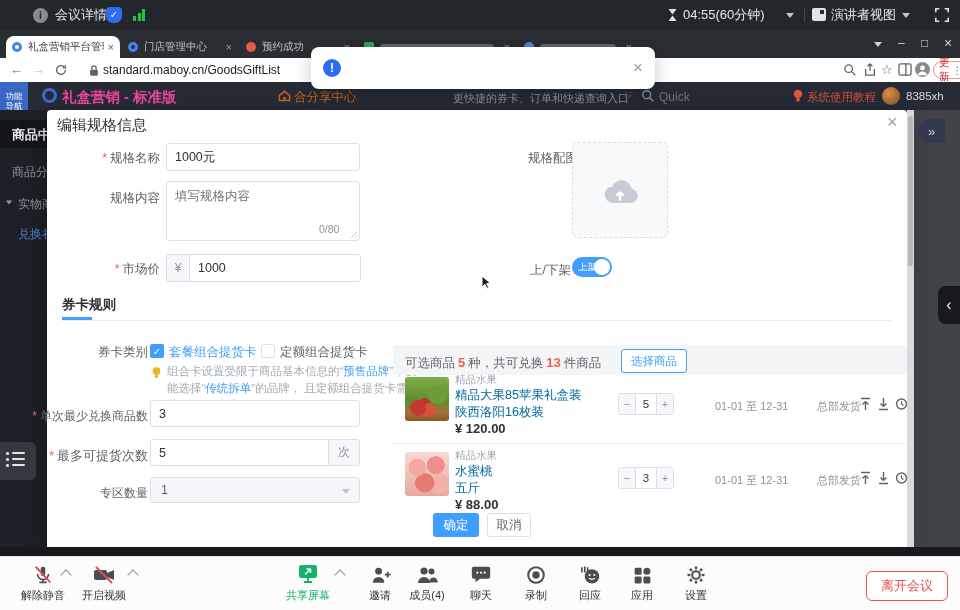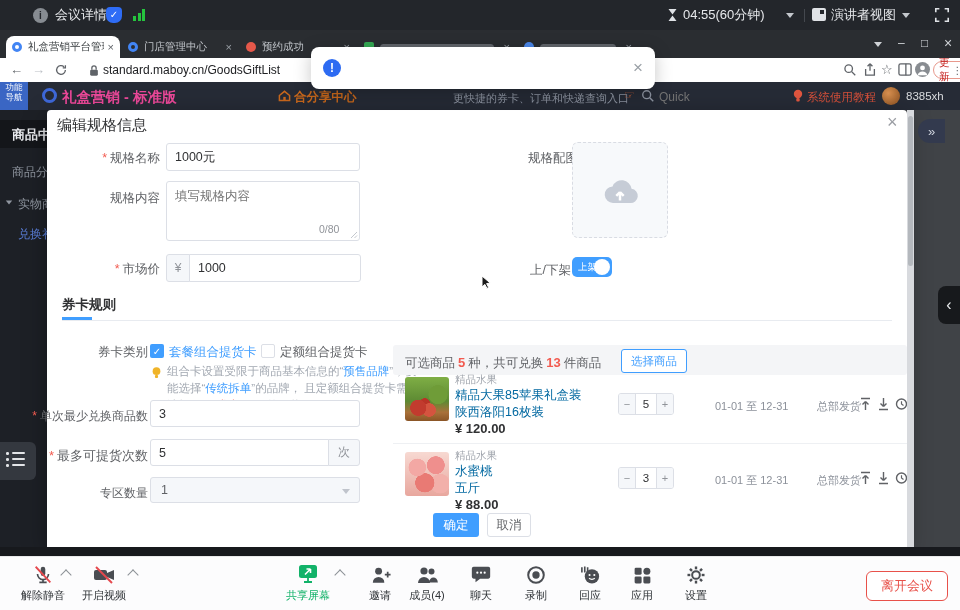--- a/index.html
+++ b/index.html
@@ -91,21 +91,21 @@
           color:#cfd4de;font-size:13px;display:flex;align-items:center;justify-content:center}
   
   .mtool{position:absolute;left:0;top:556px;width:960px;height:54px;background:#fcfcfd;border-top:1px solid #e8e9ea}
   .titem{position:absolute;top:5px;width:68px;margin-left:-34px;text-align:center}
   .titem .ic{height:24px;display:flex;align-items:flex-end;justify-content:center}
   .titem .lab{font-size:11px;color:#2f3337;margin-top:2px;white-space:nowrap}
   .leave{position:absolute;left:866px;top:14px;width:80px;height:28px;border:1px solid #e8514a;border-radius:6px;
          color:#e8514a;font-size:13px;background:#fff;display:flex;align-items:center;justify-content:center}
   .hbars i{display:block;width:13px;height:2px;background:#e3e5e8;border-radius:1px;margin:4px 0 0 12px;position:relative}
   .hbars i:before{content:"";position:absolute;left:-6px;top:0;width:2.5px;height:2.5px;background:#e3e5e8;border-radius:50%}
-  .toggle{position:absolute;width:40px;height:20px;border-radius:5px;background:#409eff}
+  .toggle{position:absolute;width:40px;height:20px;border-radius:10px;background:#409eff}
   .toggle .ton{position:absolute;left:6px;top:4px;font-size:9.5px;color:#fff}
   .toggle .knob{position:absolute;right:2px;top:2px;width:16px;height:16px;border-radius:50%;background:#fff}
 </style>
 </head>
 <body>
 
 <div id="app">
 
   <div class="mtop">
     <div class="abs" style="left:33px;top:8px;width:15px;height:15px;border-radius:50%;background:#878c92;color:#23262b;font-size:10px;font-weight:bold;text-align:center;line-height:15px">i</div>
@@ -199,31 +199,31 @@
         </svg>
       <div class="abs" style="left:933px;top:3px;height:16px;border:1px solid #e8998d;border-radius:9px;display:flex;align-items:center;padding:0 5px">
         <span style="font-size:10.5px;color:#c5221f">更新</span>
         <span style="font-size:10px;color:#5f6368;margin-left:3px">⋮</span>
       </div>
     </div>
 
     <div class="page">
 
       <div class="pghead">
-        <div class="abs" style="left:0;top:0;width:28px;height:28px;background:#3a66c4;color:#fff;font-size:8.5px;line-height:10px;text-align:center;padding-top:0;box-sizing:border-box">
+        <div class="abs" style="left:0;top:0;width:28px;height:28px;background:#3a66c4;color:#fff;font-size:8.5px;line-height:10px;text-align:center;padding-top:9px;box-sizing:border-box">
           <div>功能</div>
           <div>导航</div>
         </div>
         <span class="abs" style="left:42px;top:6px;width:15px;height:15px;border:3px solid #3e68d8;border-radius:50%;box-sizing:border-box"></span>
         <div class="abs nw" style="left:62px;top:6px;font-size:14.5px;font-weight:bold;color:#ec4899">礼盒营销 - 标准版</div>
         <svg class="abs" style="left:278px;top:7px" width="13" height="13" viewBox="0 0 14 14">
             <path d="M1.5 7 7 2.5 12.5 7v5.5h-11z" fill="none" stroke="#c9681c" stroke-width="1.6"></path>
             <rect x="5.7" y="8.5" width="2.6" height="4" fill="#c9681c"></rect>
           </svg>
-        <div class="abs nw" style="left:294px;top:7px;font-size:12.5px;font-weight:bold;color:#c9681c">合分享中心</div>
+        <div class="abs nw" style="left:294px;top:7px;font-size:12.5px;font-weight:normal;color:#c9681c">合分享中心</div>
         <div class="abs nw" style="left:453px;top:9px;font-size:11px;color:#8f96a3">更快捷的券卡、订单和快递查询入口</div>
         <div class="abs" style="left:624px;top:6px;font-size:12px;color:#c05c35">☞</div>
         <svg class="abs" style="left:641px;top:7px" width="14" height="14" viewBox="0 0 16 16">
             <circle cx="6.5" cy="6.5" r="4.5" stroke="#8f96a3" stroke-width="1.6" fill="none"></circle>
             <line x1="10" y1="10" x2="14" y2="14" stroke="#8f96a3" stroke-width="1.6"></line>
           </svg>
         <input class="abs" style="left: 657px; top: 5px; width: 80px; height: 17px; background: transparent; border: none; font-size: 12px; color: rgb(125, 132, 148); outline: none; font-family: inherit;" placeholder="Quick">
         <svg class="abs" style="left:792px;top:7px" width="12" height="14" viewBox="0 0 12 14">
             <circle cx="6" cy="5" r="4.2" fill="#e0563f"></circle>
             <rect x="4.3" y="9" width="3.4" height="3.4" rx="1" fill="#e0563f"></rect>

